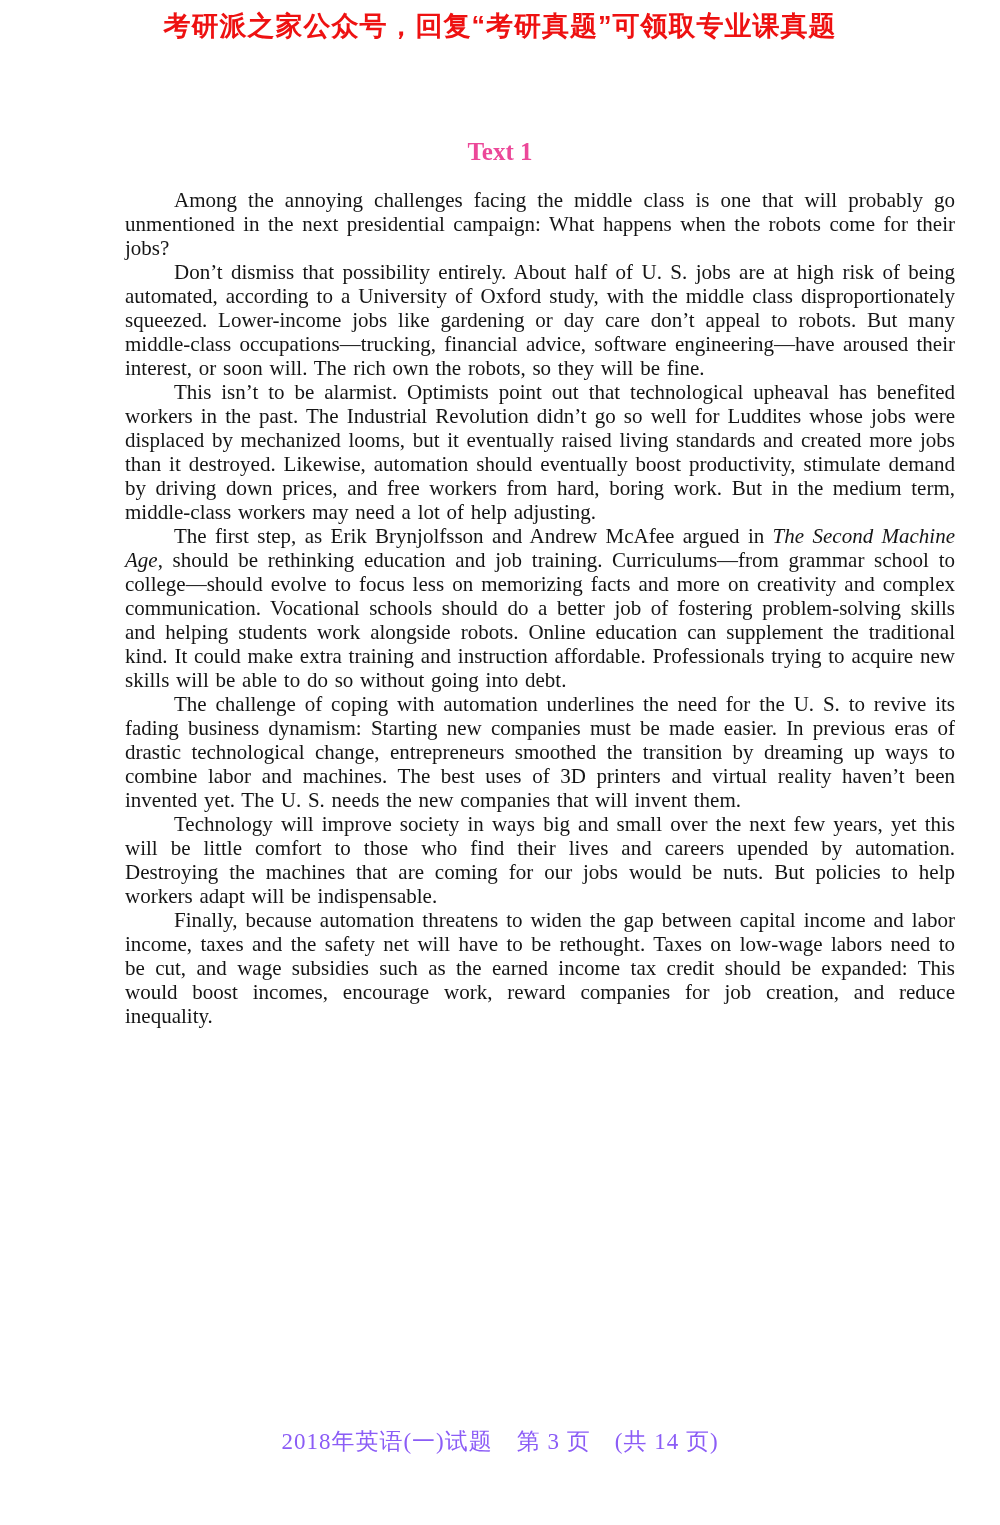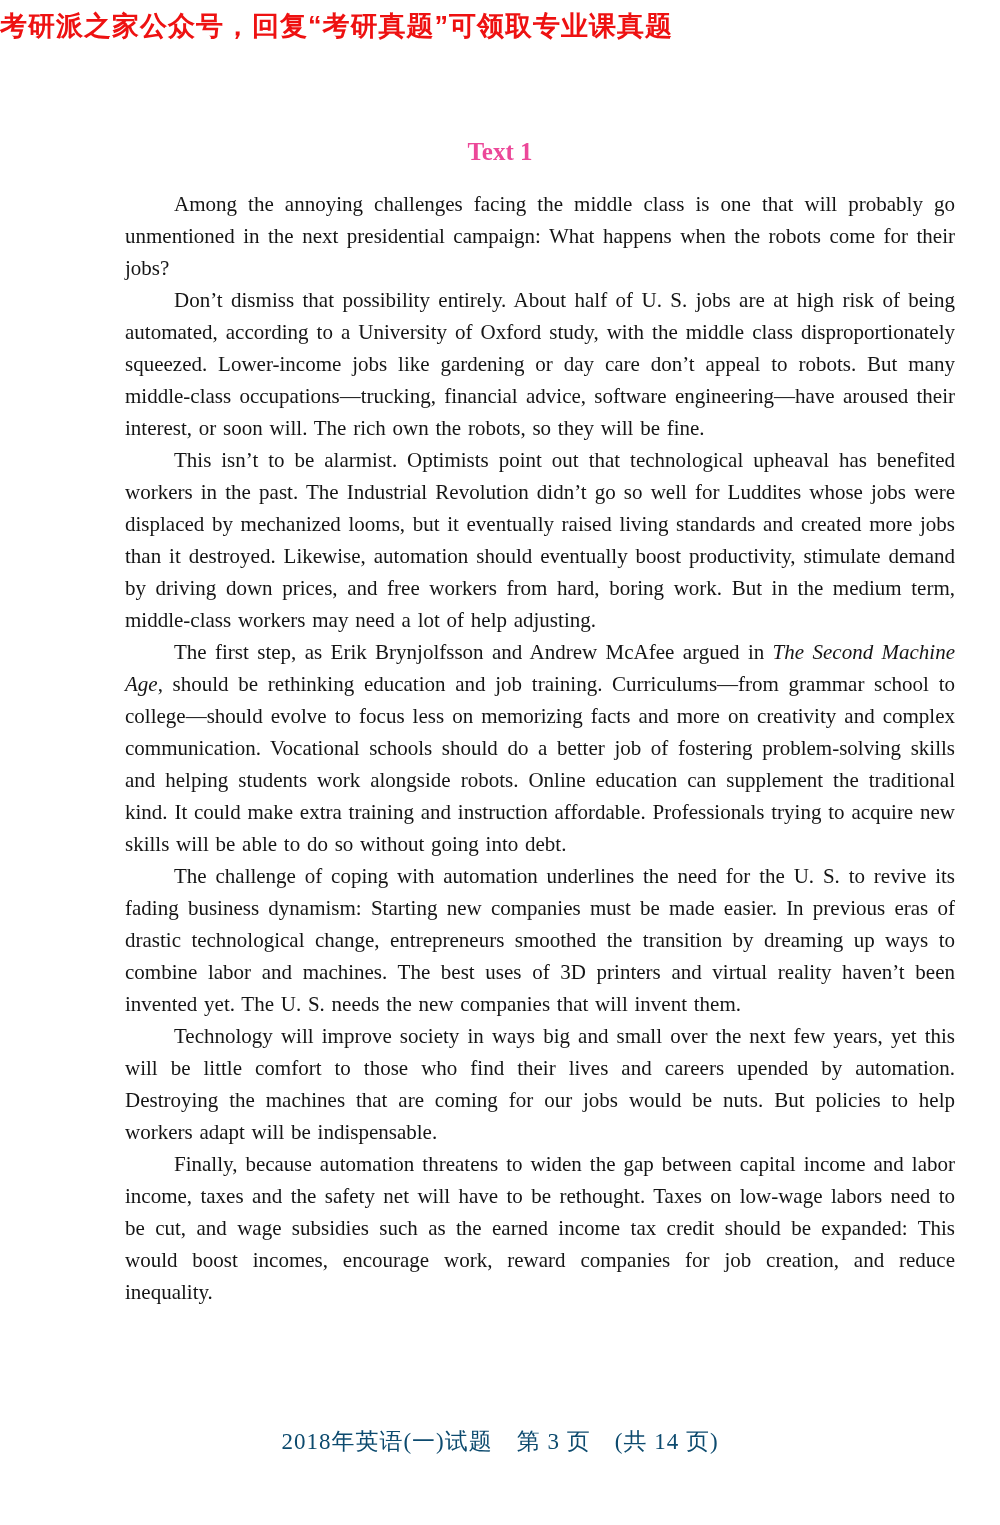--- a/index.html
+++ b/index.html
@@ -10,21 +10,21 @@
     margin: 0 auto;
     background: #ffffff;
     overflow: hidden;
     box-sizing: border-box;
   }
   .banner {
     position: absolute;
     top: 8px;
     left: 0;
     right: 0;
-    text-align: left;
+    text-align: center;
     font-family: "Liberation Sans", sans-serif;
     font-weight: bold;
     font-size: 27px;
     letter-spacing: 1px;
     color: #ee1111; 
   }
   .doc-title {
     position: absolute;
     top: 138px;
     left: 0;
@@ -36,39 +36,39 @@
     font-size: 25px;
     color: #ec4899;
   }
   .passage {
     position: absolute;
     top: 188px;
     left: 125px;
     width: 830px;
     font-family: "Liberation Serif", serif;
     font-size: 21px;
-    line-height: 32px;
+    line-height: 24px;
     color: #151515;
   }
   .passage p {
     margin: 0;
     text-indent: 49px;
     text-align: justify;
     word-spacing: 1.5px;
   }
   .passage .italic { font-style: italic; }
   .page-footer {
     position: absolute;
     top: 1426px;
     left: 0;
     right: 0;
     text-align: center;
     font-family: "Liberation Serif", serif;
     font-size: 23px;
-    color: #0c4a6e;
+    color: #8b5cf6;
     letter-spacing: 1px;
   }
 </style>
 </head>
 <body>
 
 <div class="page">
 
   <div class="banner" style="color: rgb(238, 17, 17);">考研派之家公众号，回复“考研真题”可领取专业课真题</div>
 

